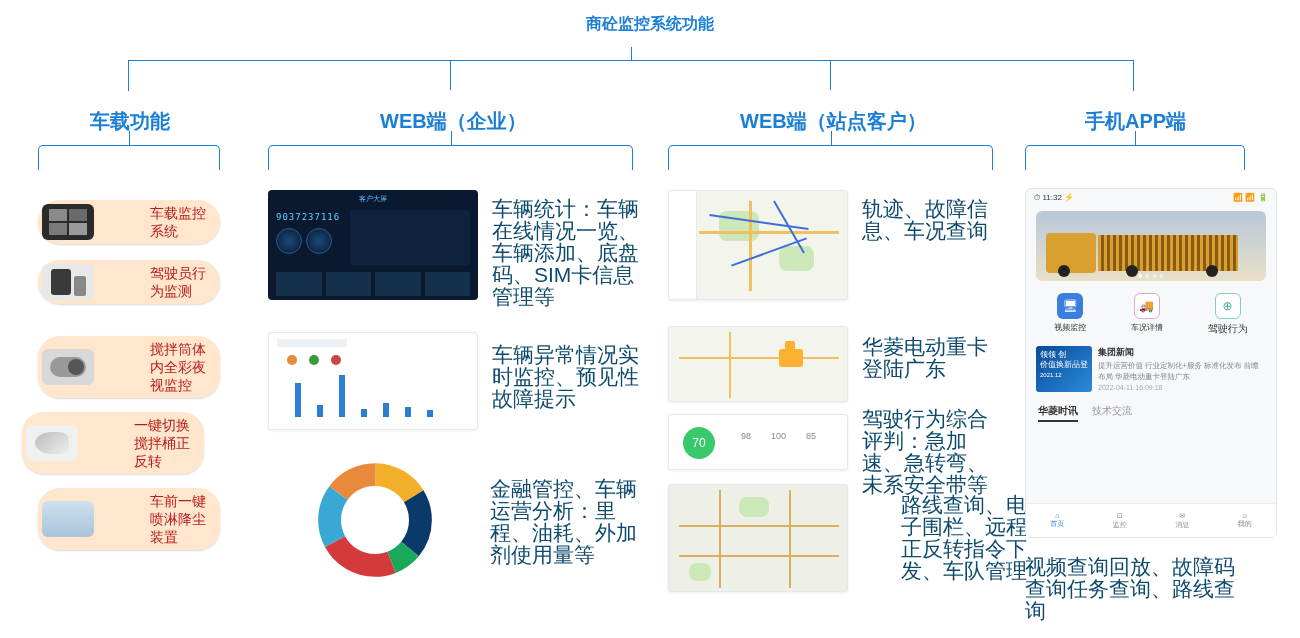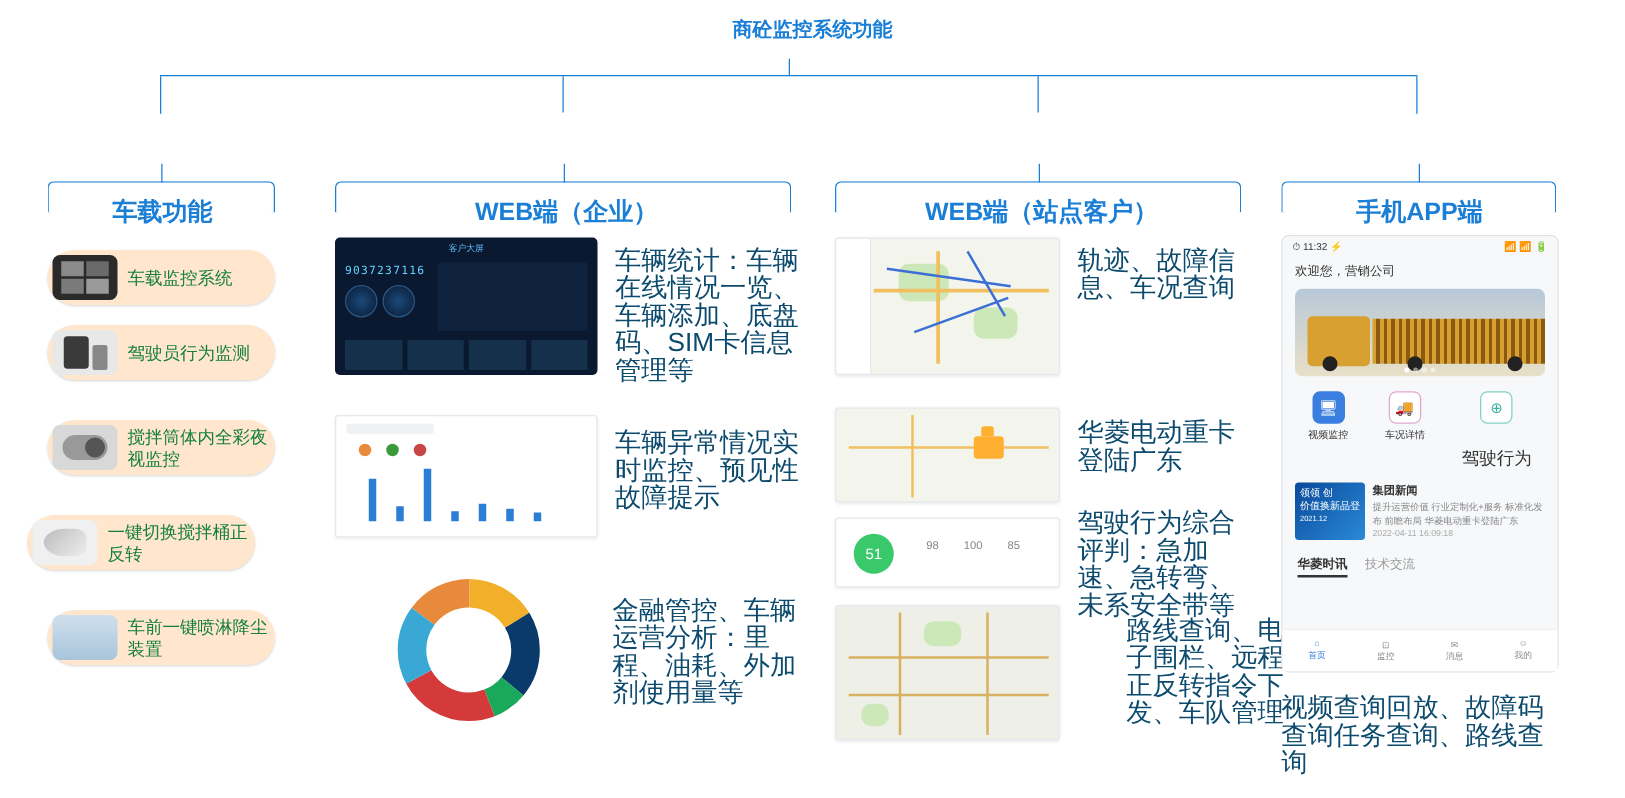--- a/index.html
+++ b/index.html
@@ -44,21 +44,20 @@
   border-left: 1.5px solid #1b7fd6;
 }
 .col-title {
   position: absolute;
   top: 108px;
   font-size: 20px;
   font-weight: bold;
   color: #1b7fd6;
   text-align: center;
   white-space: nowrap;
-  margin-top: 48px;
 }
 .sub-bracket {
   position: absolute;
   top: 145px;
   height: 25px;
   border: 1.5px solid #1b7fd6;
   border-bottom: none;
   border-radius: 5px 5px 0 0;
 }
 .sub-bracket .stem {
@@ -86,22 +85,23 @@
   border-radius: 6px;
   flex-shrink: 0;
   margin-right: 8px;
   display: flex;
   align-items: center;
   justify-content: center;
 }
 .pill-label {
   font-size: 14px;
   line-height: 18px;
-  color: #15803d;
+  color: #b91c1c;
   max-width: 120px;
+  margin-left: 48px;
 }
 
 
 .dash-dark {
   position: absolute;
   background: #0a1830;
   border-radius: 4px;
   overflow: hidden;
 }
 .dash-light {
@@ -288,46 +288,45 @@
 
 <div class="map" style="left:668px; top:326px; width:180px; height:76px;">
   <div class="map-road" style="left:10px;top:30px;width:160px;height:2px;"></div>
   <div class="map-road" style="left:60px;top:5px;width:2px;height:66px;"></div>
   <div style="position:absolute;left:110px;top:22px;width:24px;height:18px;background:#ffb030;border-radius:3px;"></div>
   <div style="position:absolute;left:116px;top:14px;width:10px;height:8px;background:#ffb030;border-radius:2px 2px 0 0;"></div>
 </div>
 <div class="desc" style="left:862px; top:336px; width:135px;">华菱电动重卡登陆广东</div>
 
 <div class="dash-light" style="left:668px; top:414px; width:180px; height:56px;">
-  <div style="position:absolute;left:14px;top:12px;width:32px;height:32px;border-radius:50%;background:#3ac96a;color:#fff;font-size:12px;display:flex;align-items:center;justify-content:center;">51</div>
+  <div style="position:absolute;left:14px;top:12px;width:32px;height:32px;border-radius:50%;background:#3ac96a;color:#fff;font-size:12px;display:flex;align-items:center;justify-content:center;">70</div>
   <div style="position:absolute;left:72px;top:16px;font-size:9px;color:#888;display:flex;gap:20px;">
     <span>98</span>
     <span>100</span>
     <span>85</span>
   </div>
 </div>
 <div class="desc" style="left:862px; top:408px; width:135px;">驾驶行为综合评判：急加速、急转弯、未系安全带等</div>
 
 <div class="map" style="left:668px; top:484px; width:180px; height:108px;background:#eef0e8;">
   <div class="map-road" style="left:10px;top:40px;width:160px;height:2px;background:#d8b060;"></div>
   <div class="map-road" style="left:10px;top:70px;width:160px;height:2px;background:#d8b060;"></div>
   <div class="map-road" style="left:50px;top:5px;width:2px;height:98px;background:#d8b060;"></div>
   <div class="map-road" style="left:120px;top:5px;width:2px;height:98px;background:#d8b060;"></div>
   <div class="map-green" style="left:70px;top:12px;width:30px;height:20px;"></div>
   <div class="map-green" style="left:20px;top:78px;width:22px;height:18px;"></div>
 </div>
 <div class="desc" style="left:901px; top:494px; width:135px;">路线查询、电子围栏、远程正反转指令下发、车队管理</div>
 
-<div class="phone" style="left:1025px; top:188px; width:222px; height:350px;">
+<div class="phone" style="left:1025px; top:188px; width:252px; height:350px;">
 
   <div style="display:flex;justify-content:space-between;padding:4px 8px;font-size:8px;">
     <span>⏱ <span>11:32</span> ⚡</span>
     <span>📶 📶 🔋</span>
   </div>
-  <div style="padding:3px 10px;font-size:10px;">欢迎您，营销公司</div>
 
   <div style="margin:4px 10px;height:70px;border-radius:6px;background:linear-gradient(#b8c8d8,#e8e0c8);position:relative;overflow:hidden;">
     <div style="position:absolute;left:10px;bottom:8px;width:50px;height:40px;background:#d8a030;border-radius:4px;"></div>
     <div style="position:absolute;left:62px;bottom:10px;width:140px;height:36px;background:repeating-linear-gradient(90deg,#d8a030 0 3px,#8a5a10 3px 6px);"></div>
     <div style="position:absolute;bottom:4px;left:22px;width:12px;height:12px;background:#222;border-radius:50%;"></div>
     <div style="position:absolute;bottom:4px;left:90px;width:12px;height:12px;background:#222;border-radius:50%;"></div>
     <div style="position:absolute;bottom:4px;left:170px;width:12px;height:12px;background:#222;border-radius:50%;"></div>
 
     <div style="position:absolute;bottom:3px;left:50%;transform:translateX(-50%);display:flex;gap:3px;">
       <div style="width:4px;height:4px;background:#fff;border-radius:50%;"></div>
@@ -341,21 +340,21 @@
     <div style="text-align:center;">
       <div style="width:26px;height:26px;margin:0 auto;background:#3a7fe0;border-radius:6px;display:flex;align-items:center;justify-content:center;color:#fff;font-size:12px;">🖥</div>
       <div style="font-size:8px;margin-top:3px;">视频监控</div>
     </div>
     <div style="text-align:center;">
       <div style="width:26px;height:26px;margin:0 auto;background:#fff;border:1px solid #e0a8d0;border-radius:6px;display:flex;align-items:center;justify-content:center;color:#d070b0;font-size:12px;">🚚</div>
       <div style="font-size:8px;margin-top:3px;">车况详情</div>
     </div>
     <div style="text-align:center;">
       <div style="width:26px;height:26px;margin:0 auto;background:#fff;border:1px solid #80d0c0;border-radius:6px;display:flex;align-items:center;justify-content:center;color:#40b0a0;font-size:12px;">⊕</div>
-      <div style="font-size:14px;margin-top:19px;">驾驶行为</div>
+      <div style="font-size:10px;margin-top:3px;">驾驶行为</div>
     </div>
   </div>
 
   <div style="display:flex;gap:6px;padding:6px 10px;">
     <div style="width:56px;height:46px;background:linear-gradient(135deg,#0a4a9a,#2a8ad8);color:#fff;font-size:8px;padding:4px;border-radius:3px;line-height:10px;">领领 创<br>价值换新品登<br><span style="font-size:6px;">2021.12</span></div>
     <div style="flex:1;">
       <div style="font-size:9px;font-weight:bold;">集团新闻</div>
       <div style="font-size:7.5px;color:#888;line-height:11px;margin-top:1px;">提升运营价值 行业定制化+服务 标准化发布 前瞻布局 华菱电动重卡登陆广东</div>
       <div style="font-size:7px;color:#aaa;margin-top:2px;">2022-04-11 16:09:18</div>
     </div>

